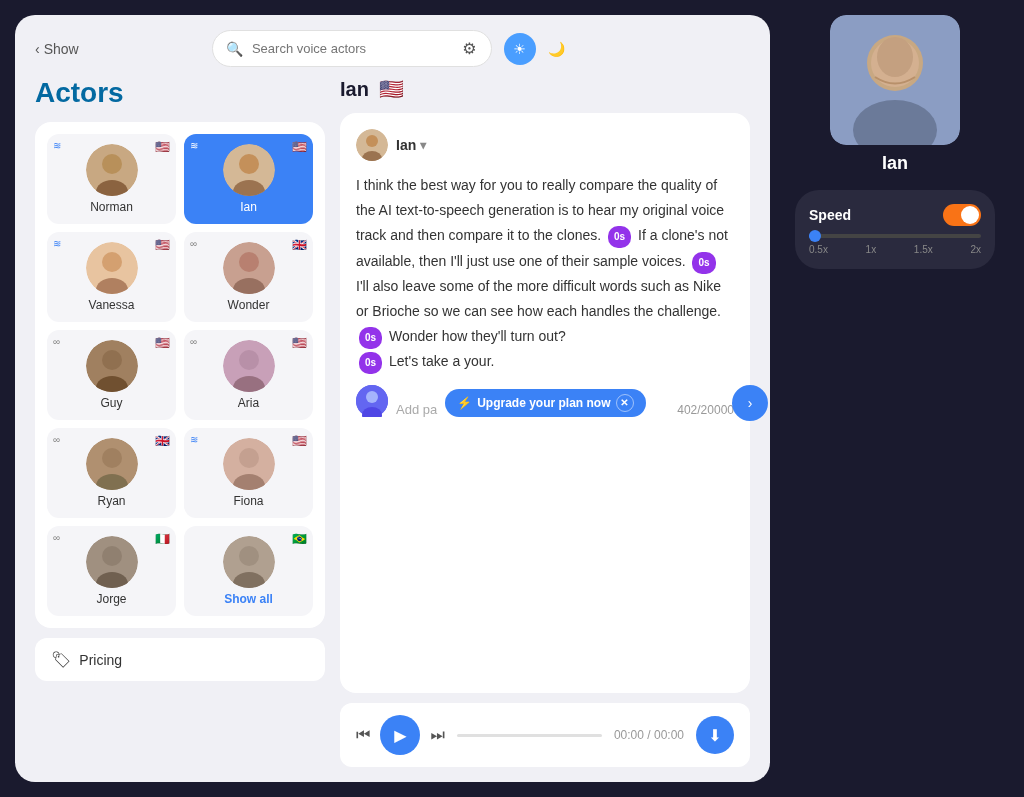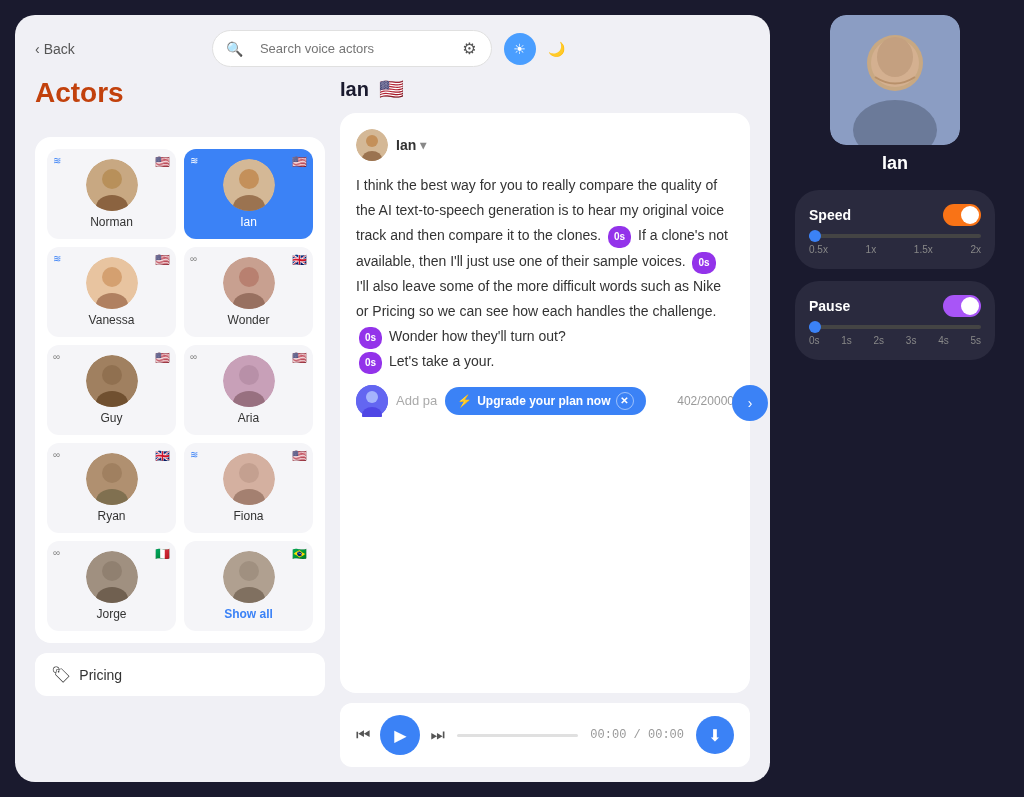--- a/index.html
+++ b/index.html
@@ -61,21 +61,20 @@
       border: 1px solid #e0e0e0;
     }
 
     .search-bar input {
       border: none;
       outline: none;
       font-size: 13px;
       color: #3b82f6;
       background: transparent;
       width: 100%;
-      margin-left: 8px;
     }
 
     .filter-icon {
       color: #555;
       cursor: pointer;
       font-size: 16px;
     }
 
     .theme-toggle {
       display: flex;
@@ -129,22 +128,22 @@
 
     
     .actors-sidebar {
       width: 290px;
       flex-shrink: 0;
     }
 
     .actors-title {
       font-size: 28px;
       font-weight: 700;
-      color: #c2410c;
-      margin-bottom: 28px;
+      color: #0369a1;
+      margin-bottom: 13px;
     }
 
     .actors-grid-container {
       background: white;
       border-radius: 16px;
       padding: 12px;
       margin-bottom: 10px;
     }
 
     .actors-grid {
@@ -326,21 +325,21 @@
       font-size: 10px;
       font-weight: 600;
       padding: 2px 6px;
       border-radius: 10px;
       margin: 0 3px;
     }
 
     
     .add-para-row {
       display: flex;
-      align-items: center;
+      align-items: flex-end;
       gap: 8px;
       padding: 10px 0 6px;
       position: relative;
     }
 
     .add-para-avatar {
       width: 32px;
       height: 32px;
       border-radius: 50%;
       background: #6366f1;
@@ -401,21 +400,20 @@
     .player-progress {
       flex: 1;
       height: 3px;
       background: #e0e0e0;
       border-radius: 2px;
     }
 
     .player-time {
       font-size: 12px;
       color: #999;
-      font-family: Liberation Mono, monospace;
     }
 
     .player-controls {
       display: flex;
       align-items: center;
       gap: 10px;
     }
 
     .play-btn-large {
       width: 40px;
@@ -576,21 +574,21 @@
       z-index: 10;
     }
   </style>
 </head>
 <body>
 
 <div class="main-panel">
 
   <div class="top-bar">
     <button class="back-btn">
-      ‹ <span>Back</span>
+      ‹ <span>Show</span>
     </button>
     <div class="search-bar">
       <span style="color:#aaa;font-size:14px;">🔍</span>
       <input type="text" placeholder="Search voice actors" style="">
       <span class="filter-icon">⚙</span>
     </div>
     <div class="theme-toggle">
       <button class="theme-btn light">☀</button>
       <button class="theme-btn dark">🌙</button>
     </div>
@@ -766,21 +764,21 @@
             <span>Ian</span>
             <span class="narrator-dropdown">▾</span>
           </div>
         </div>
 
         <div class="script-text">
           <span> I think the best way for you to really compare the quality of the AI text-to-speech generation is to hear my original voice track and then compare it to the clones.</span>
           <span class="pause-badge">0s</span>
           <span> If a clone's not available, then I'll just use one of their sample voices.</span>
           <span class="pause-badge">0s</span>
-          <span> I'll also leave some of the more difficult words such as Nike or Pricing so we can see how each handles the challenge.</span>
+          <span> I'll also leave some of the more difficult words such as Nike or Brioche so we can see how each handles the challenge.</span>
           <span class="pause-badge">0s</span>
           <span> Wonder how they'll turn out?</span>
           <br>
           <span class="pause-badge">0s</span>
           <span>Let's take a your.</span>
         </div>
 
         <div class="add-para-row">
           <div class="add-para-avatar">
             <svg viewBox="0 0 32 32" xmlns="http://www.w3.org/2000/svg" width="32" height="32">
@@ -843,34 +841,14 @@
       <div class="slider-thumb" style="left:0%;"></div>
     </div>
     <div class="slider-labels">
       <span>0.5x</span>
       <span>1x</span>
       <span>1.5x</span>
       <span>2x</span>
     </div>
   </div>
 
-  <div class="controls-panel">
-    <div class="control-row">
-      <span class="control-label">Pause</span>
-      <div class="toggle-pill purple">
-        <div class="toggle-dot"></div>
-      </div>
-    </div>
-    <div class="slider-track">
-      <div class="slider-fill" style="width:5%;"></div>
-      <div class="slider-thumb" style="left:0%;"></div>
-    </div>
-    <div class="slider-labels">
-      <span>0s</span>
-      <span>1s</span>
-      <span>2s</span>
-      <span>3s</span>
-      <span>4s</span>
-      <span>5s</span>
-    </div>
-  </div>
 
 </div>
 
 </body></html>

